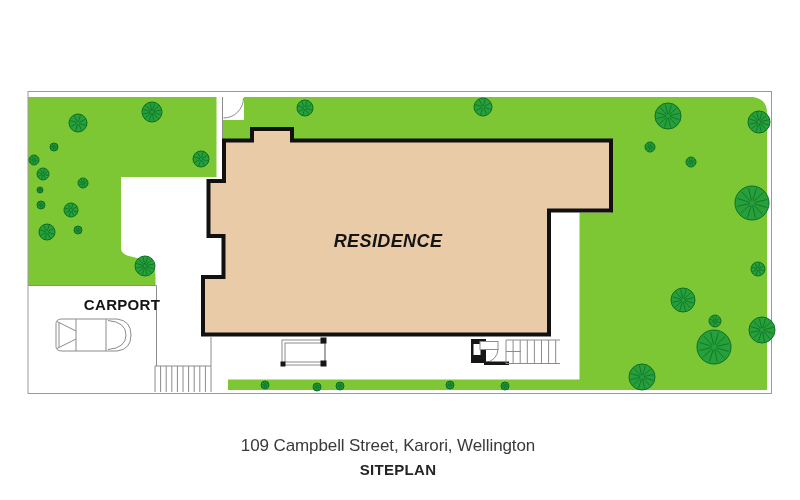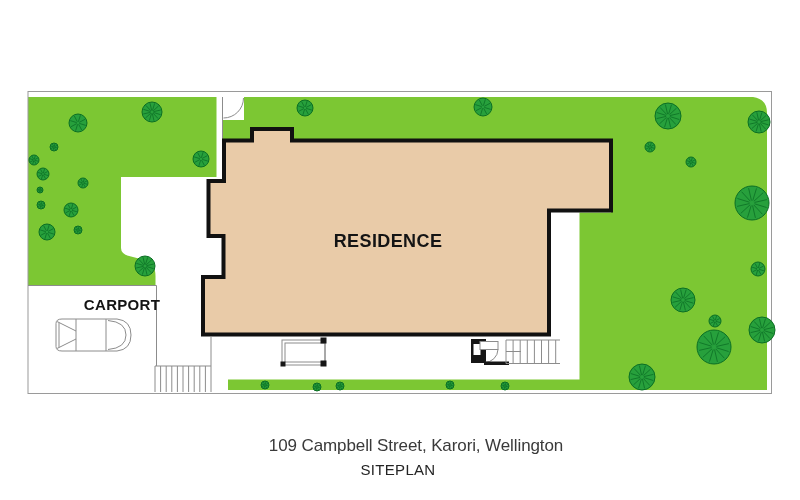--- a/index.html
+++ b/index.html
@@ -1,23 +1,23 @@
 <!DOCTYPE html>
 <html><head>
 <meta charset="utf-8">
 <style>
   html,body{margin:0;padding:0;background:#fff;}
   #stage{position:relative;width:800px;height:500px;background:#fff;overflow:hidden;
          font-family:"Liberation Sans", sans-serif;}
   #plan-svg{position:absolute;left:0;top:0;}
   .overlay-label{position:absolute;transform:translate(-50%,-50%);white-space:nowrap;}
-  #residence-label{font-size:18px;font-weight:700;color:#141414;letter-spacing:.4px;}
+  #residence-label{font-size:18px;font-weight:700;color:#141414;letter-spacing:.4px;font-style:italic;}
   #carport-label{font-size:15px;font-weight:700;color:#141414;letter-spacing:.3px;}
   #address-label{font-size:17px;color:#3a3a3a;letter-spacing:-.1px;}
-  #plan-type-label{font-size:15px;font-weight:400;color:#242424;letter-spacing:.3px;}
+  #plan-type-label{font-size:15px;font-weight:700;color:#242424;letter-spacing:.3px;}
 </style>
 </head>
 <body>
 
 <div id="stage">
   <svg id="plan-svg" width="800" height="500" viewBox="0 0 800 500">
 
     <path id="grass-left" d="M 28,97 H 216.5 V 177 H 121 V 248 Q 121,254.5 131,256.5 Q 148,260 153,266.5 Q 155.5,270 155.5,276 V 285 H 28 Z" fill="#7cc733"></path>
     <rect id="grass-top" x="222.5" y="97" width="389" height="43.5" fill="#7cc733"></rect>
     <path id="grass-right" d="M 611,97 H 753 Q 767,99 767,113 V 390 H 228 V 379.5 H 579.5 V 212.5 H 611 Z" fill="#7cc733"></path>
@@ -463,15 +463,15 @@
           <line x1="504.42679810652464" y1="385.8226878760032" x2="501.5607886391478" y2="384.9361272560192" stroke="#0b6e24" stroke-width="0.8"></line>
           <line x1="504.72006365939933" y1="385.4693064488699" x2="503.320381956396" y2="382.81583869321923" stroke="#0b6e24" stroke-width="0.8"></line>
           <line x1="505.1773121239968" y1="385.42679810652464" x2="506.0638727439808" y2="382.5607886391478" stroke="#0b6e24" stroke-width="0.8"></line>
           <line x1="505.5306935511301" y1="385.72006365939933" x2="508.18416130678077" y2="384.320381956396" stroke="#0b6e24" stroke-width="0.8"></line>
         </g>
       </g>
   </svg>
 
   <div id="residence-label" class="overlay-label" style="left:388px;top:241px;">RESIDENCE</div>
   <div id="carport-label" class="overlay-label" style="left:93px;top:304px;margin-left:29px;">CARPORT</div>
-  <div id="address-label" class="overlay-label" style="left:416px;top:446px;">109 Campbell Street, Karori, Wellington</div>
+  <div id="address-label" class="overlay-label" style="left:388px;top:446px;">109 Campbell Street, Karori, Wellington</div>
   <div id="plan-type-label" class="overlay-label" style="left:398px;top:469px;">SITEPLAN</div>
 </div>
 
 </body></html>

